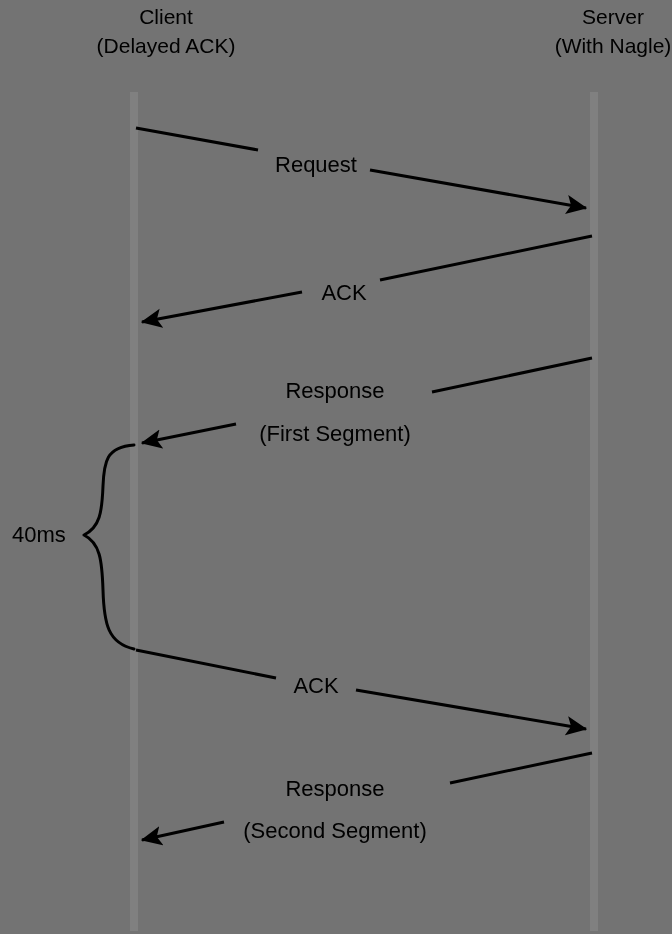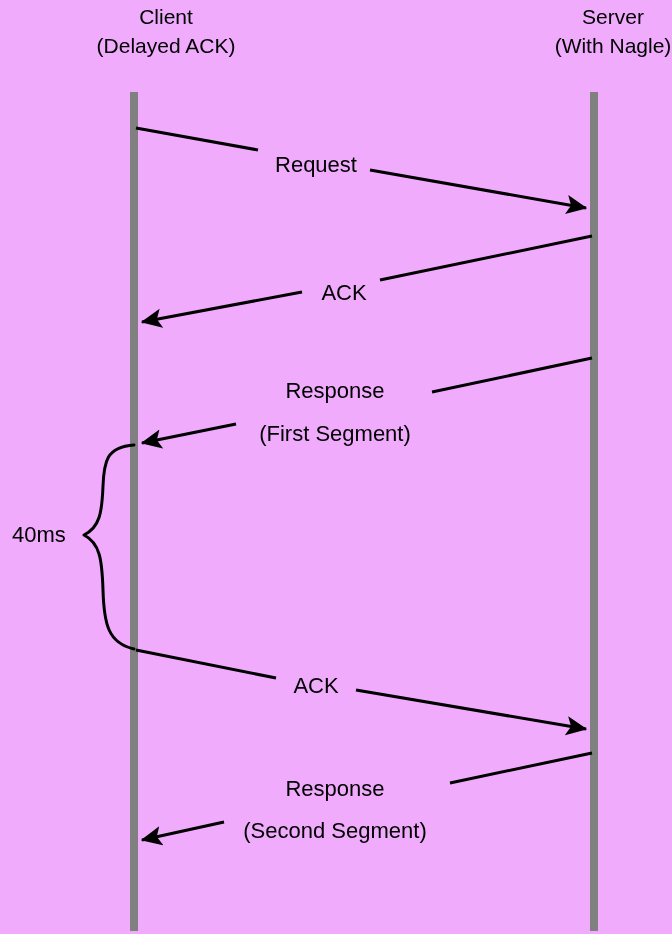--- a/index.html
+++ b/index.html
@@ -9,21 +9,21 @@
     background: #ffffff;
   }
   body {
     font-family: "Liberation Sans", sans-serif;
     -webkit-font-smoothing: antialiased;
   }
   #diagram-root {
     position: relative;
     width: 672px;
     height: 934px;
-    background: #f0abfc;
+    background: #737373;
     overflow: hidden;
   }
   svg#seq-svg {
     position: absolute;
     top: 0;
     left: 0;
     width: 672px;
     height: 934px;
     display: block;
   }

